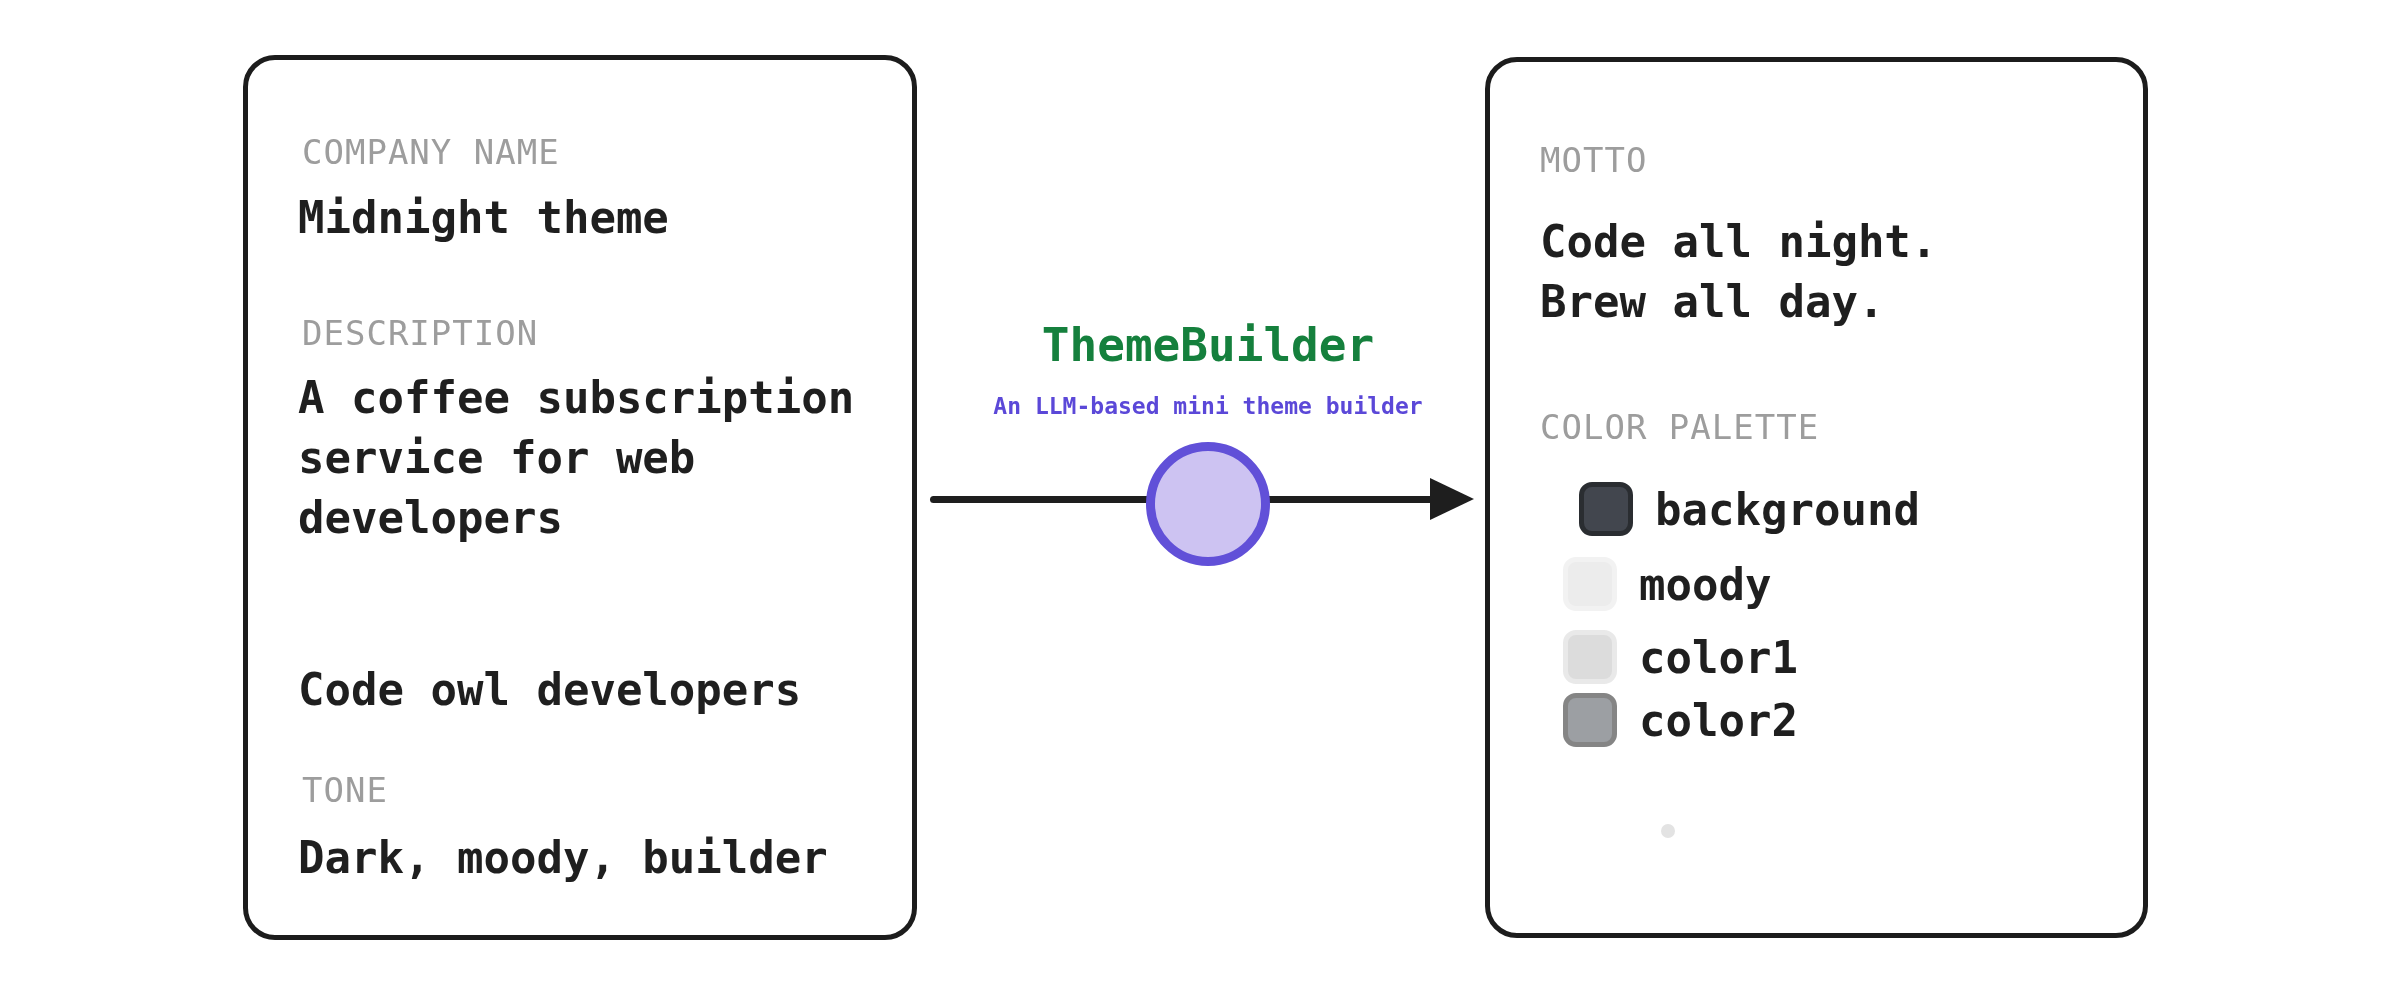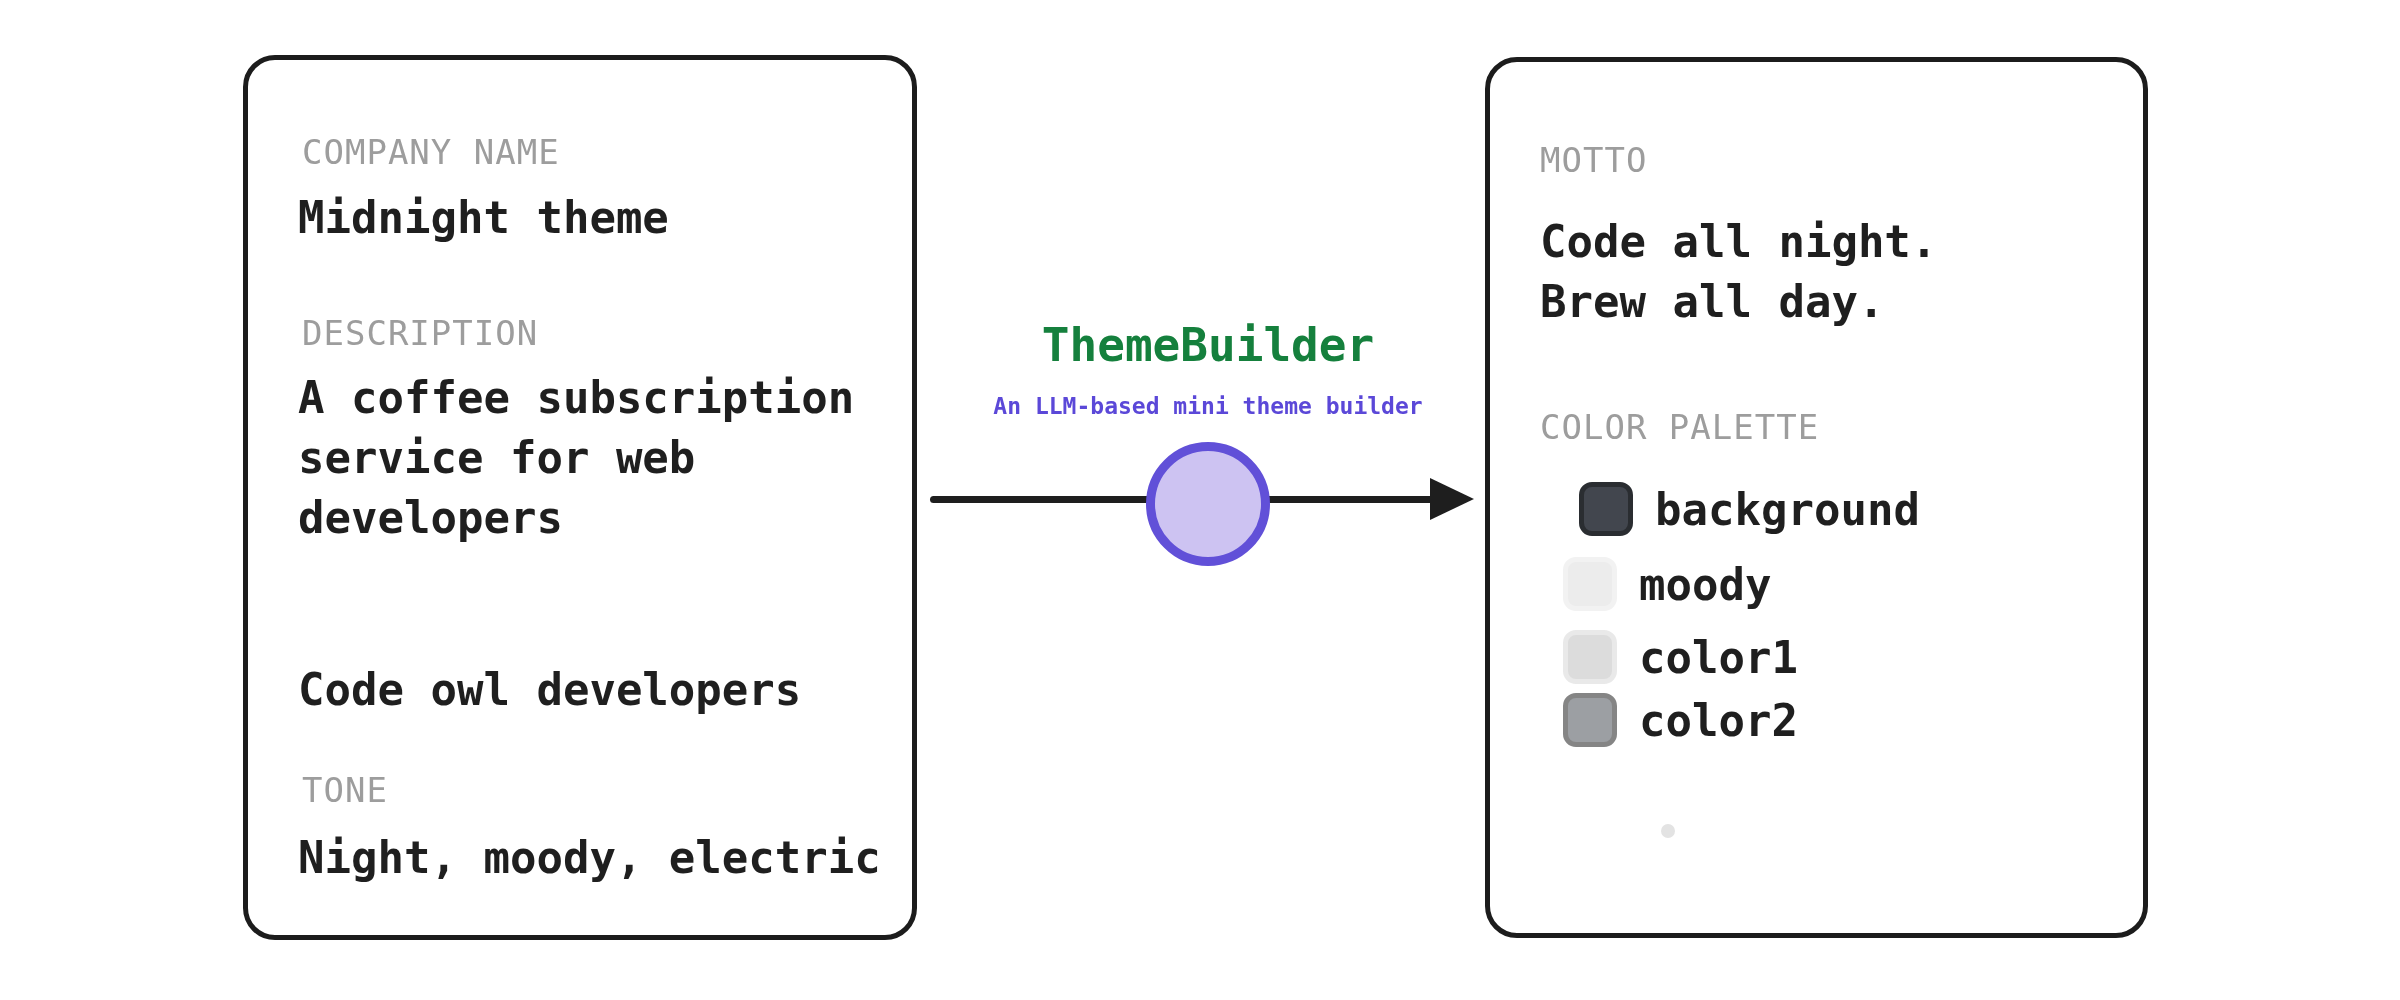--- a/index.html
+++ b/index.html
@@ -132,21 +132,21 @@
   <div class="card card-input">
     <div class="field-label in-l1">COMPANY NAME</div>
     <div class="field-value in-v1">Midnight theme</div>
 
     <div class="field-label in-l2">DESCRIPTION</div>
     <div class="field-value in-v2">A coffee subscription service for web developers</div>
 
     <div class="field-value in-v3">Code owl developers</div>
 
     <div class="field-label in-l4">TONE</div>
-    <div class="field-value in-v4">Night, moody, electric</div>
+    <div class="field-value in-v4">Dark, moody, builder</div>
   </div>
 
   <div class="proc-title" style="color: #15803d;">ThemeBuilder</div>
   <div class="proc-subtitle" style="color: rgb(91, 72, 216);">An LLM-based mini theme builder</div>
   <div class="arrow-line"></div>
   <div class="arrow-head"></div>
   <div class="proc-node" style="background: rgb(205, 195, 242); border-color: rgb(97, 80, 216);"></div>
 
   <div class="card card-output">
     <div class="field-label out-l1">MOTTO</div>

